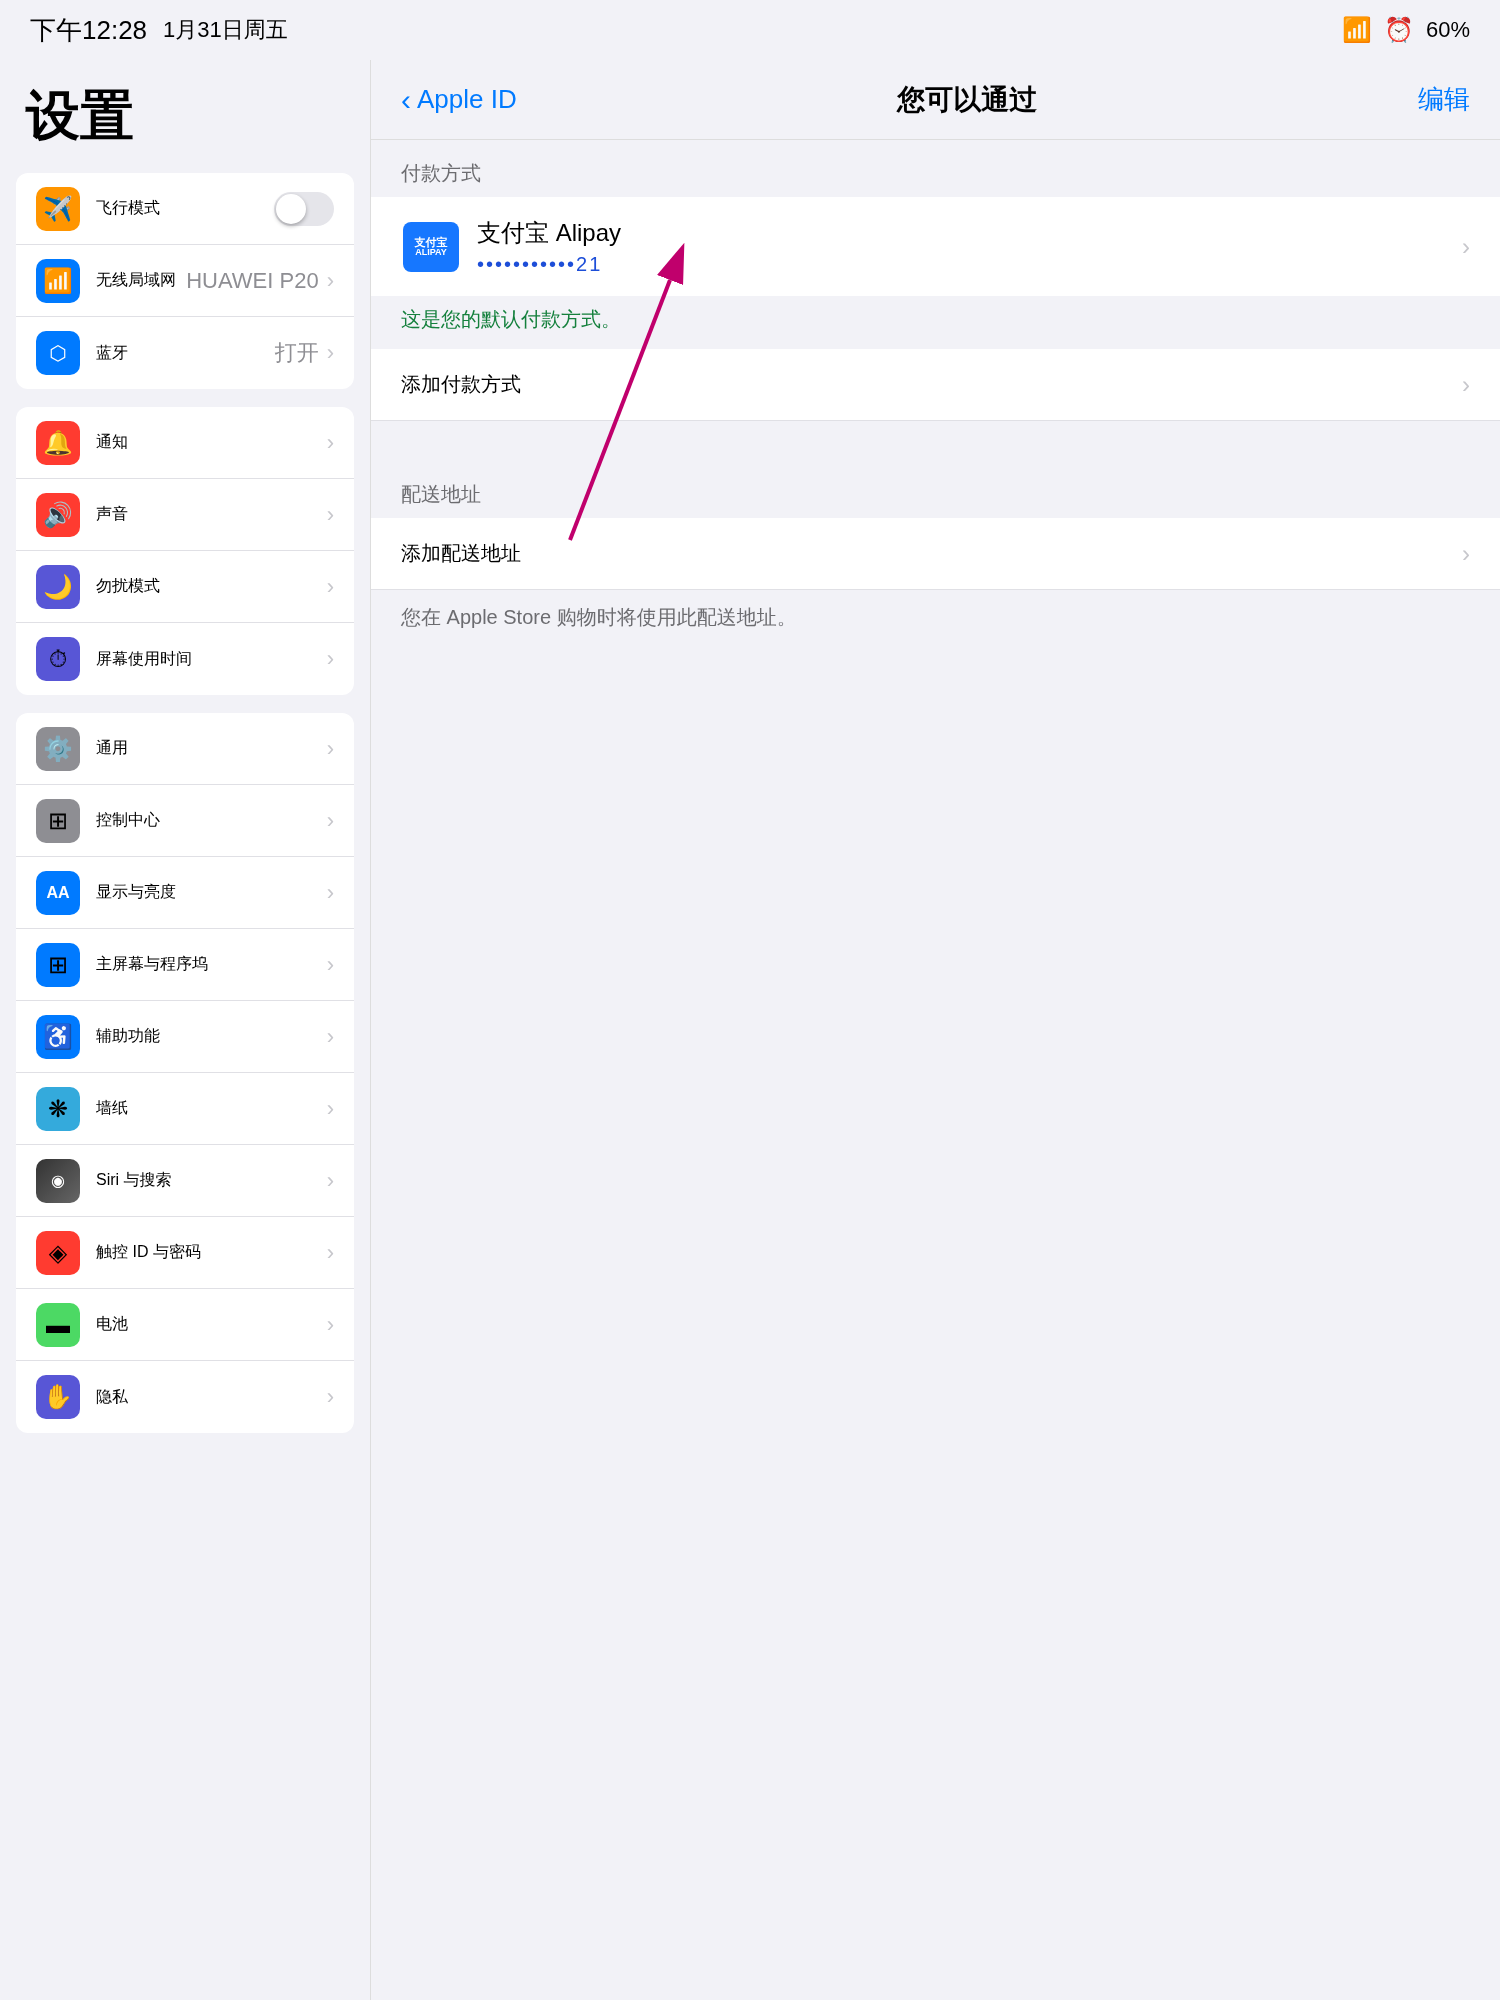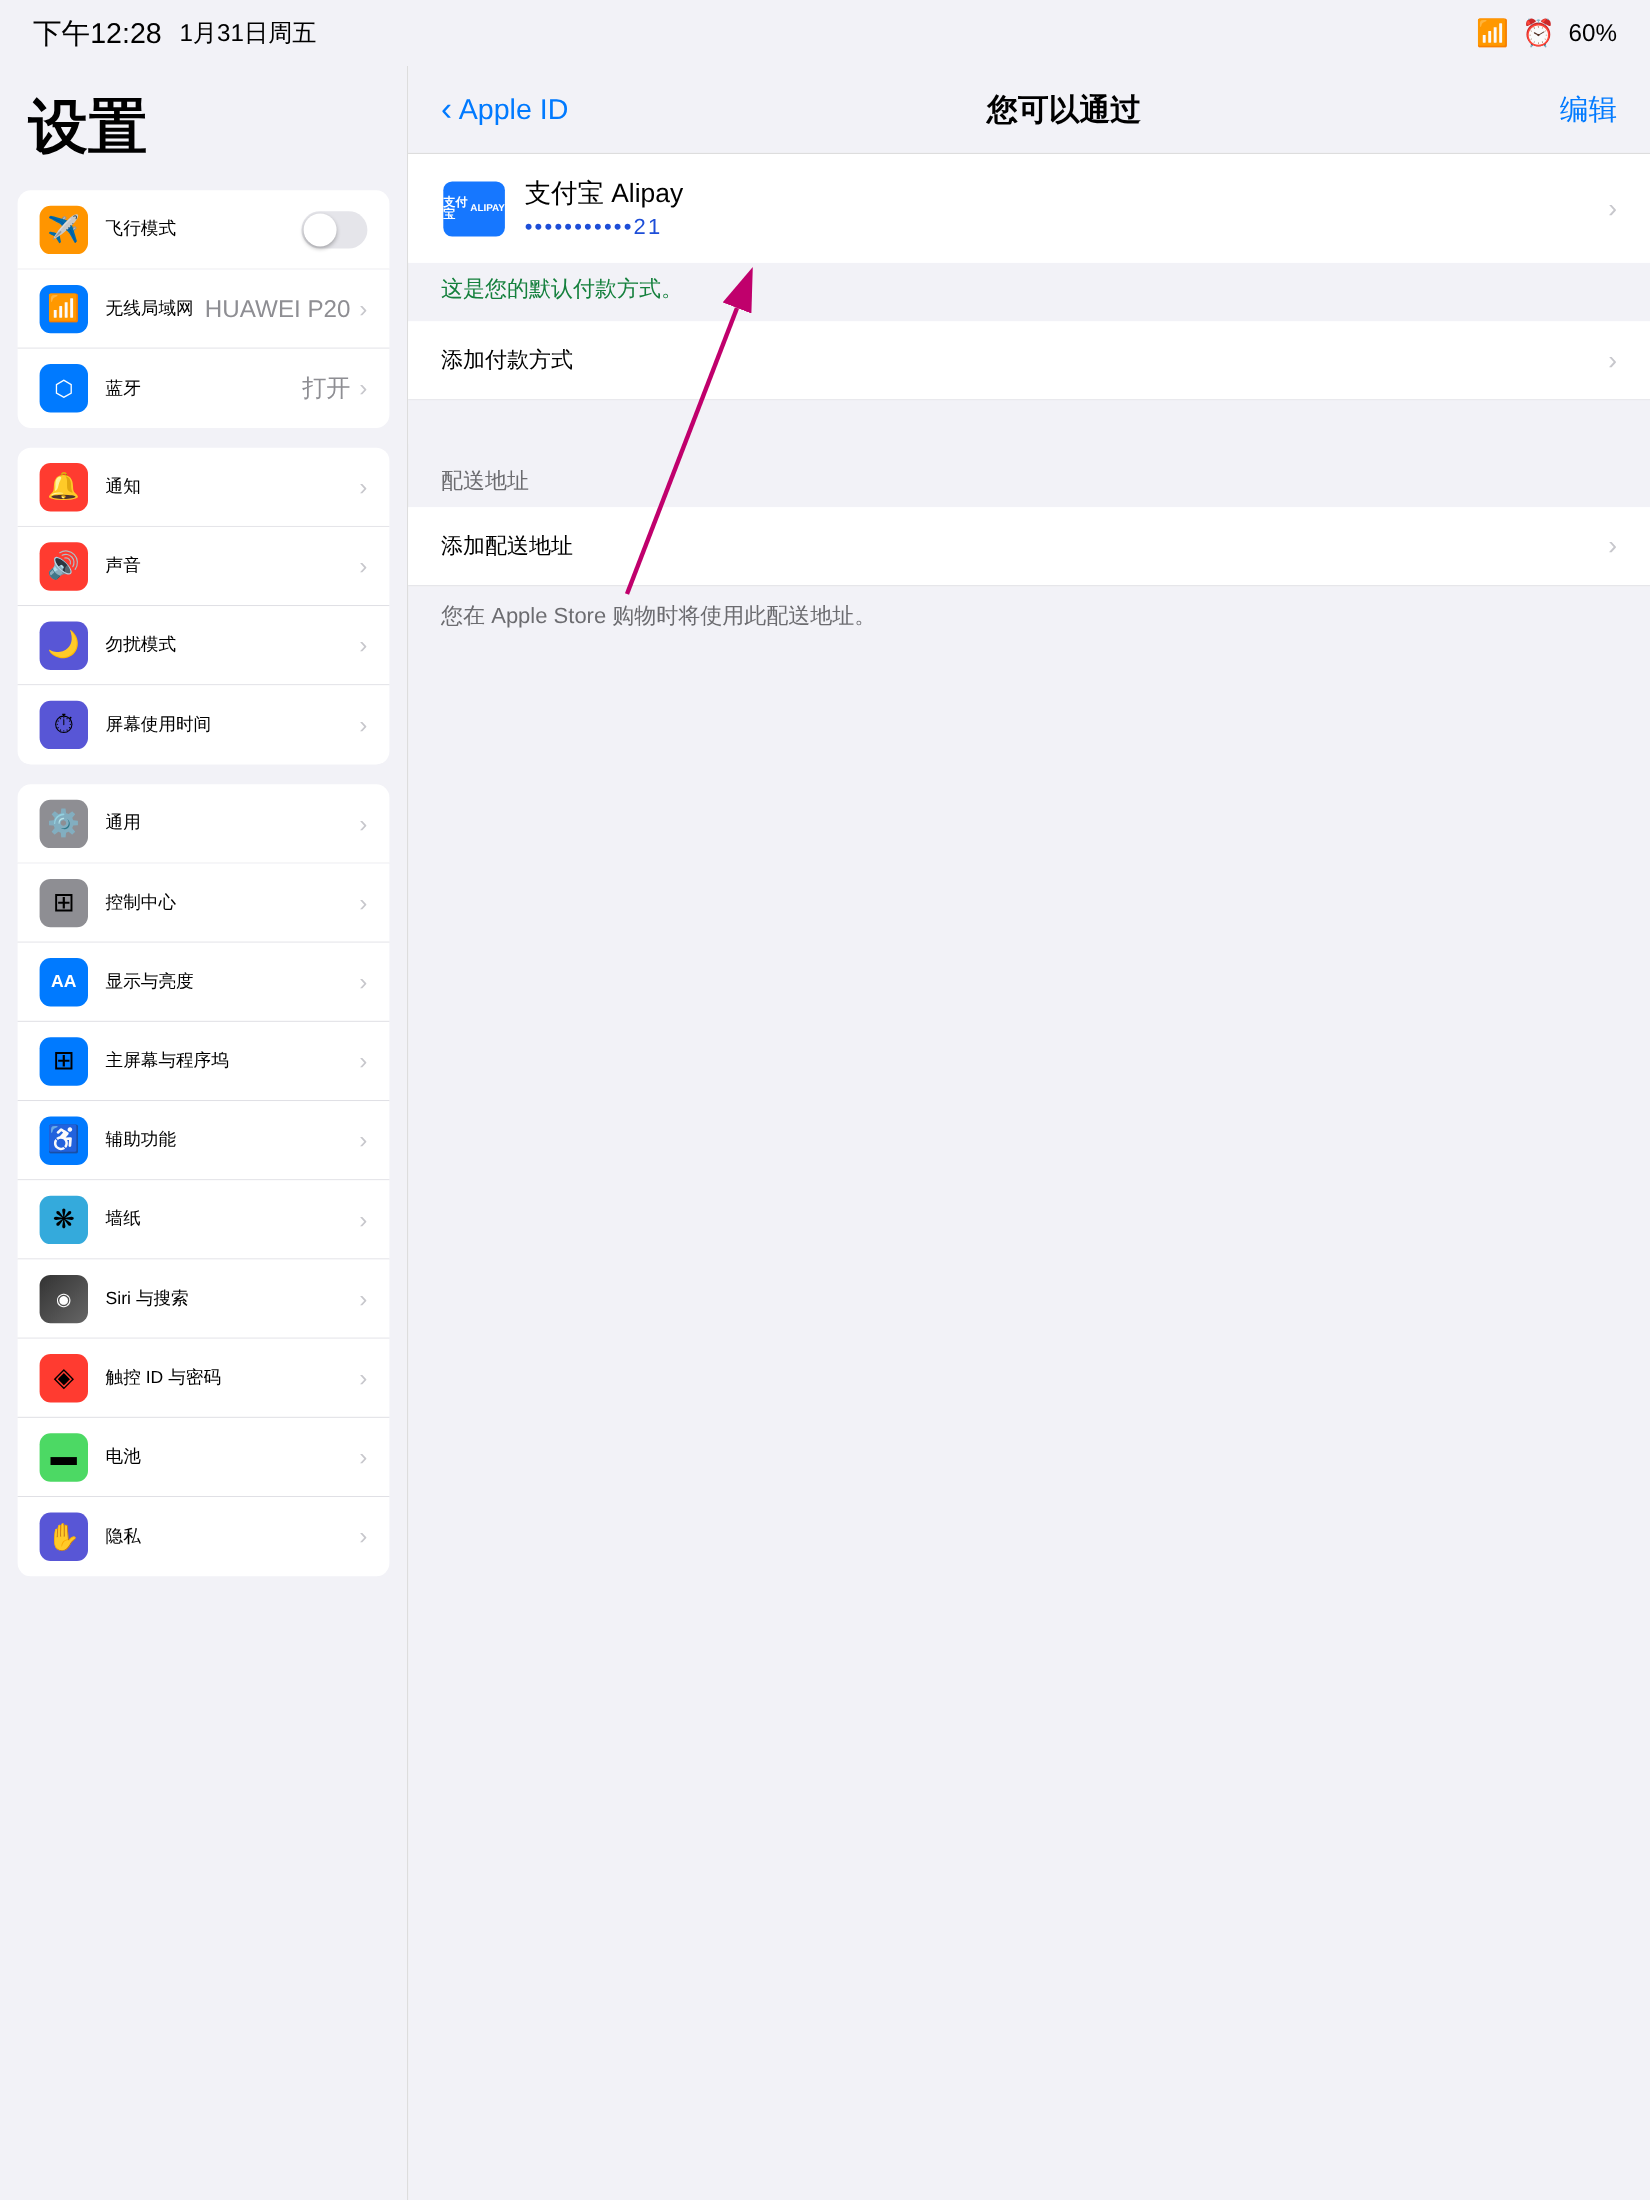--- a/index.html
+++ b/index.html
@@ -265,21 +265,21 @@
       width: 56px;
       height: 50px;
       background: #1677FF;
       border-radius: 8px;
       display: flex;
       align-items: center;
       justify-content: center;
       color: #fff;
       font-size: 14px;
       font-weight: bold;
-      flex-direction: row;
+      flex-direction: column;
       line-height: 1;
     }
     .alipay-icon .alipay-text-top {
       font-size: 11px;
     }
     .alipay-icon .alipay-text-bot {
       font-size: 9px;
     }
     .list-item-content {
       flex: 1;
@@ -489,20 +489,21 @@
         <div class="nav-back">
           <span style="font-size:30px;">‹</span>
           <span>Apple ID</span>
         </div>
         <div class="nav-title">您可以通过</div>
         <div class="nav-edit">编辑</div>
       </div>
 
       <div class="content-area">
 
+        <div class="section-header">付款方式</div>
 
         <div class="list-group">
           <div class="list-item">
             <div class="list-item-icon-wrap">
               <div class="alipay-icon">
                 <span class="alipay-text-top">支付宝</span>
                 <span class="alipay-text-bot">ALIPAY</span>
               </div>
             </div>
             <div class="list-item-content">

